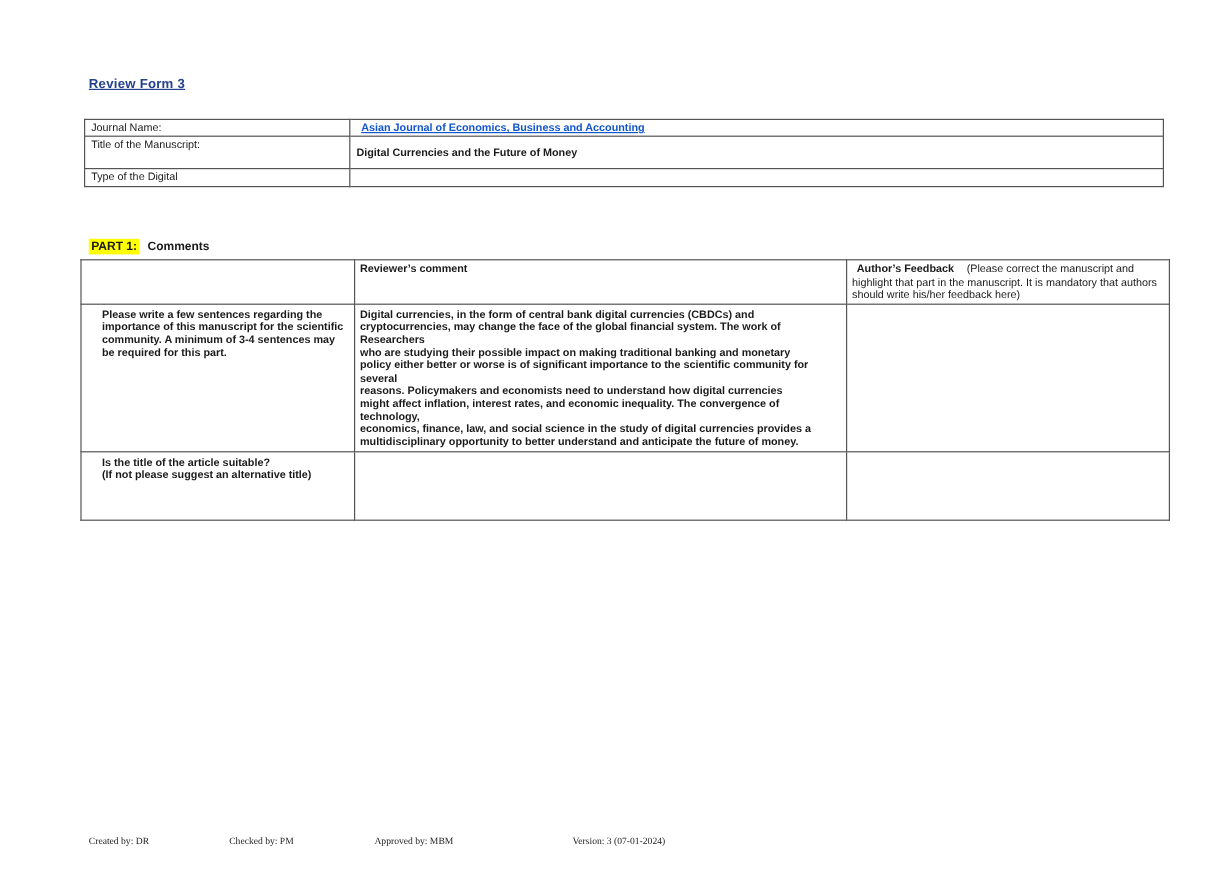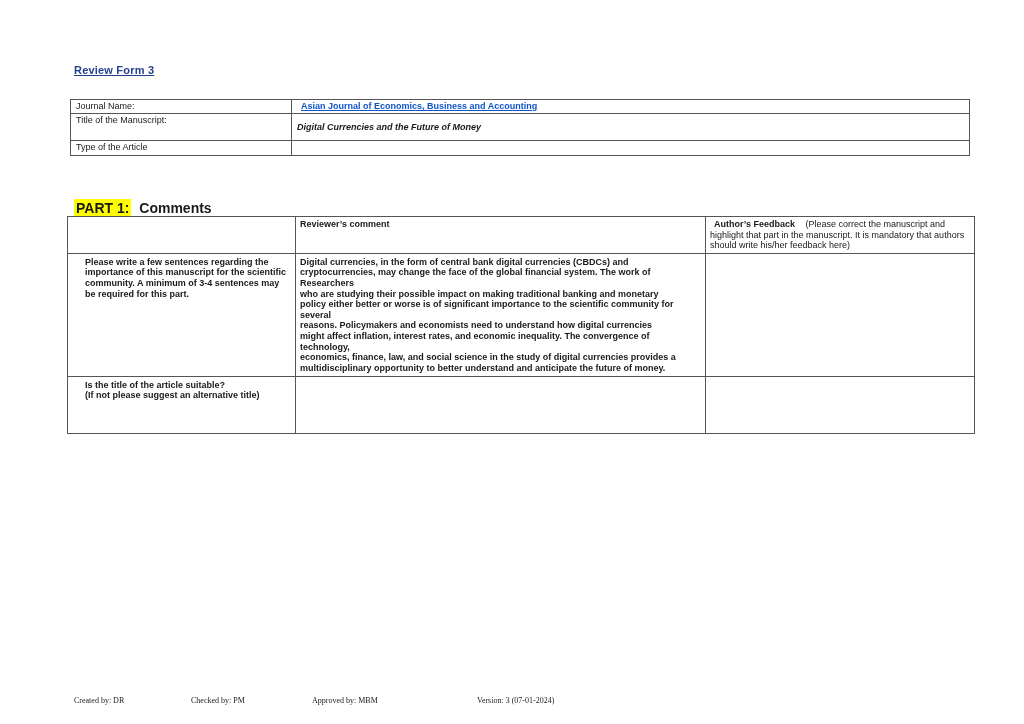--- a/index.html
+++ b/index.html
@@ -43,34 +43,34 @@
   .info-table td {
     font-size: 9px;
     line-height: 1.25;
     padding: 1px 5px;
   }
   .info-table col.c1 { width: 221px; }
   .info-table .label { font-weight: normal; }
   .info-table .value { font-weight: bold; }
   .info-table .row-short td { height: 14px; }
   .info-table .row-tall td { height: 27px; }
-  .info-table .row-tall .value { vertical-align: middle; font-style: italic; }
+  .info-table .row-tall .value { vertical-align: middle; }
   .journal-link {
     color: var(--link);
     font-weight: bold;
     text-decoration: underline;
     cursor: pointer;
   }
 
   
   .part-heading {
     position: absolute;
     left: 62px;
     top: 188px;
-    font-size: 14px;
+    font-size: 10px;
     font-weight: bold;
   }
   .part-badge {
     background: var(--hl);
     padding: 1px 2px;
   }
 
   
   .comments-table {
     position: absolute;
@@ -138,21 +138,21 @@
     <tbody>
         <tr class="row-short">
       <td class="label">Journal Name:</td>
       <td class="value"><span class="journal-link">Asian Journal of Economics, Business and Accounting</span></td>
     </tr>
     <tr class="row-tall">
       <td class="label">Title of the Manuscript:</td>
       <td class="value">Digital Currencies and the Future of Money</td>
     </tr>
     <tr class="row-short">
-      <td class="label">Type of the Article</td>
+      <td class="label">Type of the Digital</td>
       <td class="value"></td>
     </tr>
   </tbody>
     </table>
 
   <div class="part-heading">
     <span class="part-badge">PART 1:</span>
     <span>Comments</span>
   </div>
 

